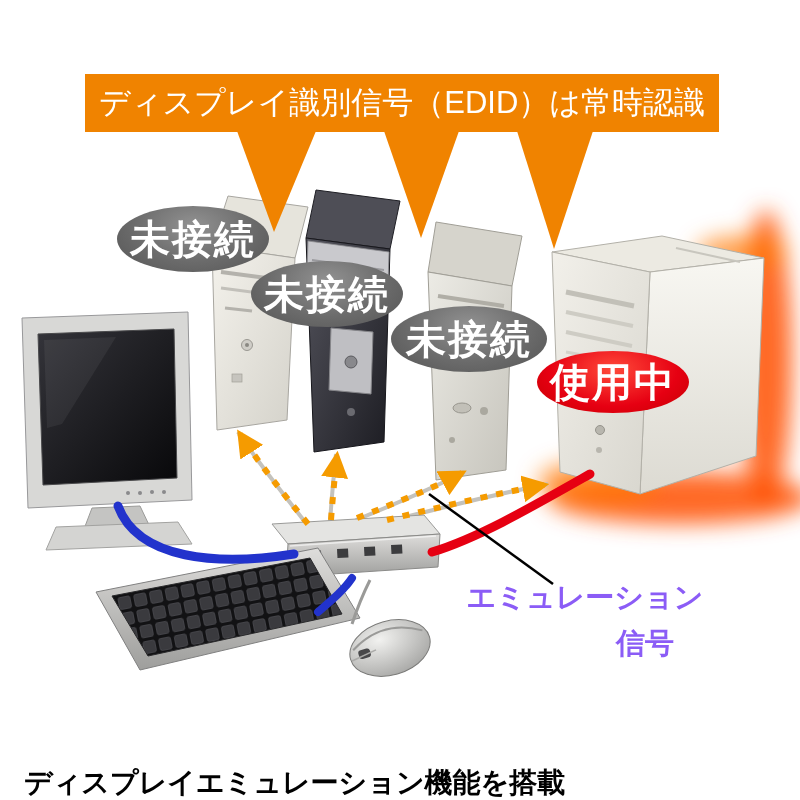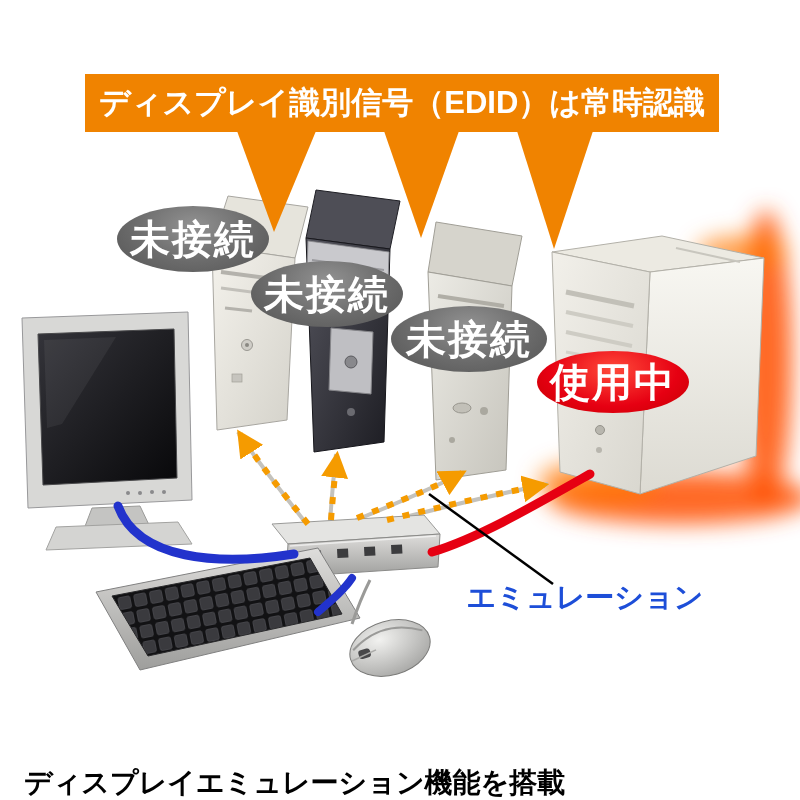--- a/index.html
+++ b/index.html
@@ -2,32 +2,32 @@
 <html><head>
 <meta charset="utf-8">
 <style>
   html,body{margin:0;padding:0;background:#ffffff;}
   body{font-family:"Liberation Sans","DejaVu Sans",sans-serif;}
   .stage{position:relative;width:800px;height:800px;background:#ffffff;overflow:hidden;}
   svg.scene{position:absolute;left:0;top:0;width:800px;height:800px;}
 
   .banner{position:absolute;left:85px;top:74px;width:634px;height:58px;background:#f08300;
           display:flex;align-items:center;justify-content:center;}
-  .banner span{color:#ffffff;font-size:31px;font-weight:bold;white-space:nowrap;}
+  .banner span{color:#ffffff;font-size:31px;font-weight:normal;white-space:nowrap;}
 
   .badge{position:absolute;border-radius:50%;display:flex;align-items:center;justify-content:center;
          color:#ffffff;font-weight:bold;font-size:40px;letter-spacing:2px;}
   .badge.gray{background:radial-gradient(ellipse at 50% 30%, #929292 0%, #6b6b6b 55%, #545454 100%);}
   .badge.red{background:radial-gradient(ellipse at 50% 30%, #ff4a3a 0%, #e60012 60%, #c40000 100%);}
   .badge-1{left:117px;top:206px;width:152px;height:66px;}
   .badge-2{left:251px;top:261px;width:152px;height:66px;}
   .badge-3{left:391px;top:306px;width:156px;height:66px;}
   .badge-4{left:537px;top:351px;width:152px;height:62px;text-align:center;}
 
-  .emu-label{position:absolute;left:462px;top:578px;width:246px;color:#1d4ed8;font-weight:bold;}
+  .emu-label{position:absolute;left:462px;top:578px;width:246px;color:#8b5cf6;font-weight:bold;}
   .emu-label .l1{font-size:29px;text-align:center;white-space:nowrap;}
   .emu-label .l2{font-size:29px;text-align:right;padding-right:34px;margin-top:6px;}
 
   .caption{position:absolute;left:24px;top:764px;font-size:28px;font-weight:bold;color:#000;white-space:nowrap;}
 </style>
 </head>
 <body>
 
 <div class="stage">
 
@@ -205,17 +205,18 @@
   </div>
   <div class="badge gray badge-3">
     <span>未接続</span>
   </div>
   <div class="badge red badge-4">
     <span>使用中</span>
   </div>
 
   <div class="emu-label">
     <div class="l1">エミュレーション</div>
+    <div class="l2">信号</div>
   </div>
 
   <div class="caption">ディスプレイエミュレーション機能を搭載</div>
 
 </div>
 
 </body></html>

